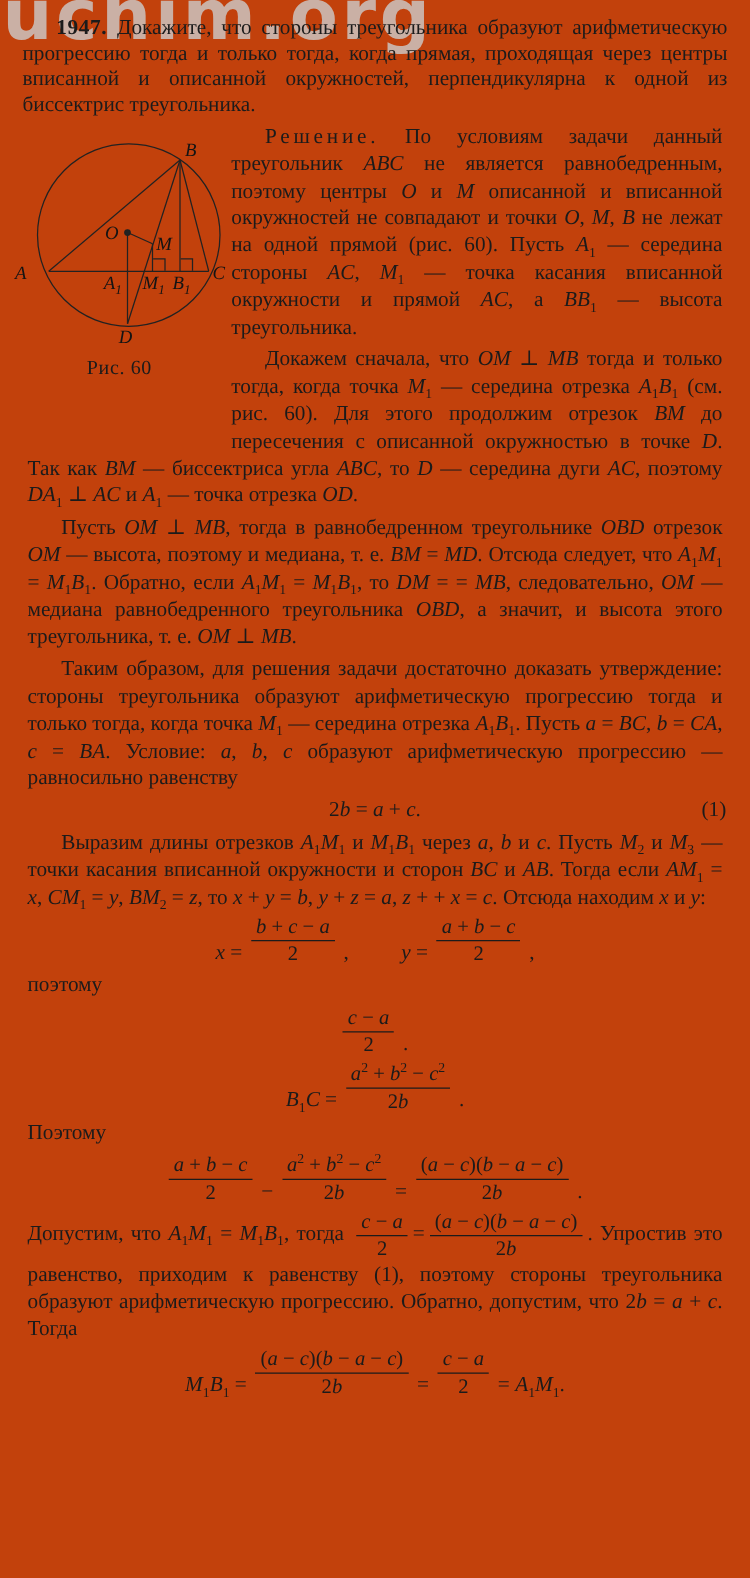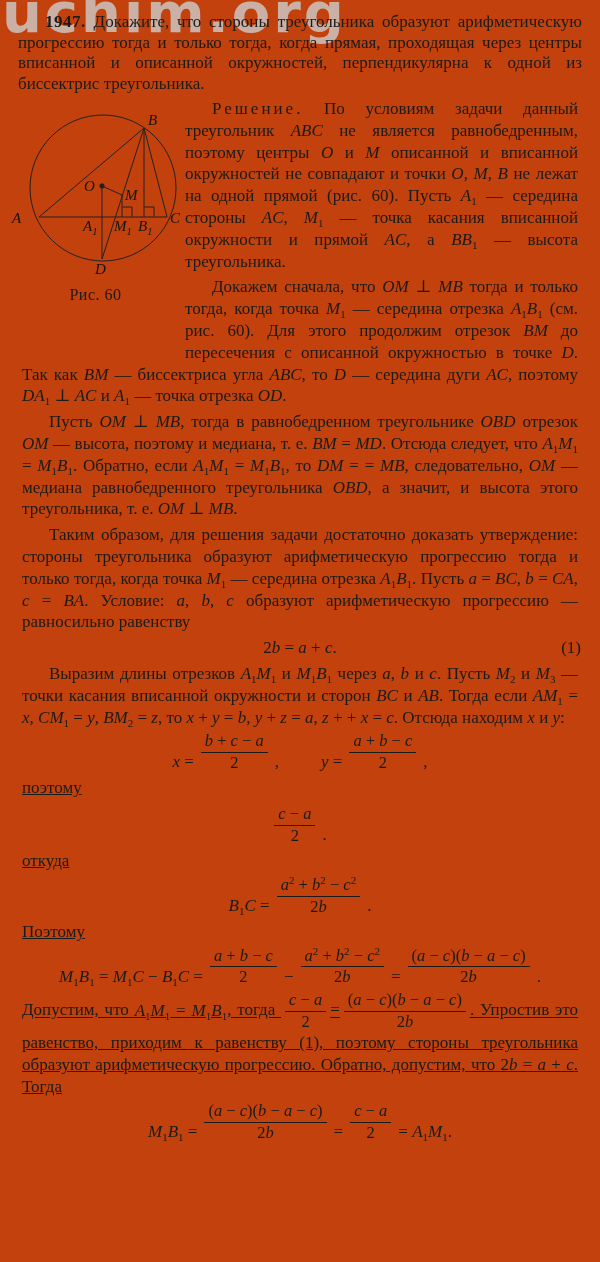--- a/index.html
+++ b/index.html
@@ -10,21 +10,21 @@
   }
   .watermark{
     position:absolute;top:2px;left:2px;z-index:0;
     font-family:"DejaVu Sans",sans-serif;font-weight:bold;
     font-size:56px;letter-spacing:3px;color:#cccccc;opacity:.8;user-select:none;
   }
   .body{position:relative;z-index:1;padding:12px 18px 0 18px;}
   .problem{text-align:justify;text-indent:27px;line-height:20.5px;margin:0 0 3px 0;}
   .problem b{letter-spacing:.5px;}
   .para{text-align:justify;text-indent:27px;margin:4px;}
-  .para.noindent{text-indent:0;text-decoration:underline;}
+  .para.noindent{text-indent:0;}
   .spaced{letter-spacing:3px;}
   .m i{font-style:italic;}
   sub{font-size:11px;line-height:0;}
   sup{font-size:11px;line-height:0;}
   .figure{float:left;width:179px;height:252px;margin:0 0 0 -12px;}
   .figure svg{display:block;margin-top:10px;overflow:visible;}
   .figcaption{text-align:center;font-size:16px;margin-top:6px;letter-spacing:.5px;}
   .eq{position:relative;text-align:center;margin:4px 0;}
   .eqinner{display:inline-flex;align-items:flex-end;}
   .eq .m{margin:0 3px;white-space:nowrap;}
@@ -96,32 +96,30 @@
             <span class="m">,</span>
           </span></div>
         <div class="para noindent">поэтому</div>
         <div class="eq"><span class="eqinner">
             <span class="frac">
               <span class="num"><i>c</i> − <i>a</i></span>
               <span class="den">2</span>
             </span>
             <span class="m">.</span>
           </span></div>
-        <div class="para noindent">откуда</div>
         <div class="eq"><span class="eqinner">
             <span class="m"><i>B</i><sub>1</sub><i>C</i> =</span>
             <span class="frac">
               <span class="num"><i>a</i><sup>2</sup> + <i>b</i><sup>2</sup> − <i>c</i><sup>2</sup></span>
               <span class="den">2<i>b</i></span>
             </span>
             <span class="m">.</span>
           </span></div>
         <div class="para noindent">Поэтому</div>
         <div class="eq"><span class="eqinner">
-            <span class="m"><i>M</i><sub>1</sub><i>B</i><sub>1</sub> = <i>M</i><sub>1</sub><i>C</i> − <i>B</i><sub>1</sub><i>C</i> =</span>
             <span class="frac">
               <span class="num"><i>a</i> + <i>b</i> − <i>c</i></span>
               <span class="den">2</span>
             </span>
             <span class="m">−</span>
             <span class="frac">
               <span class="num"><i>a</i><sup>2</sup> + <i>b</i><sup>2</sup> − <i>c</i><sup>2</sup></span>
               <span class="den">2<i>b</i></span>
             </span>
             <span class="m">=</span>

